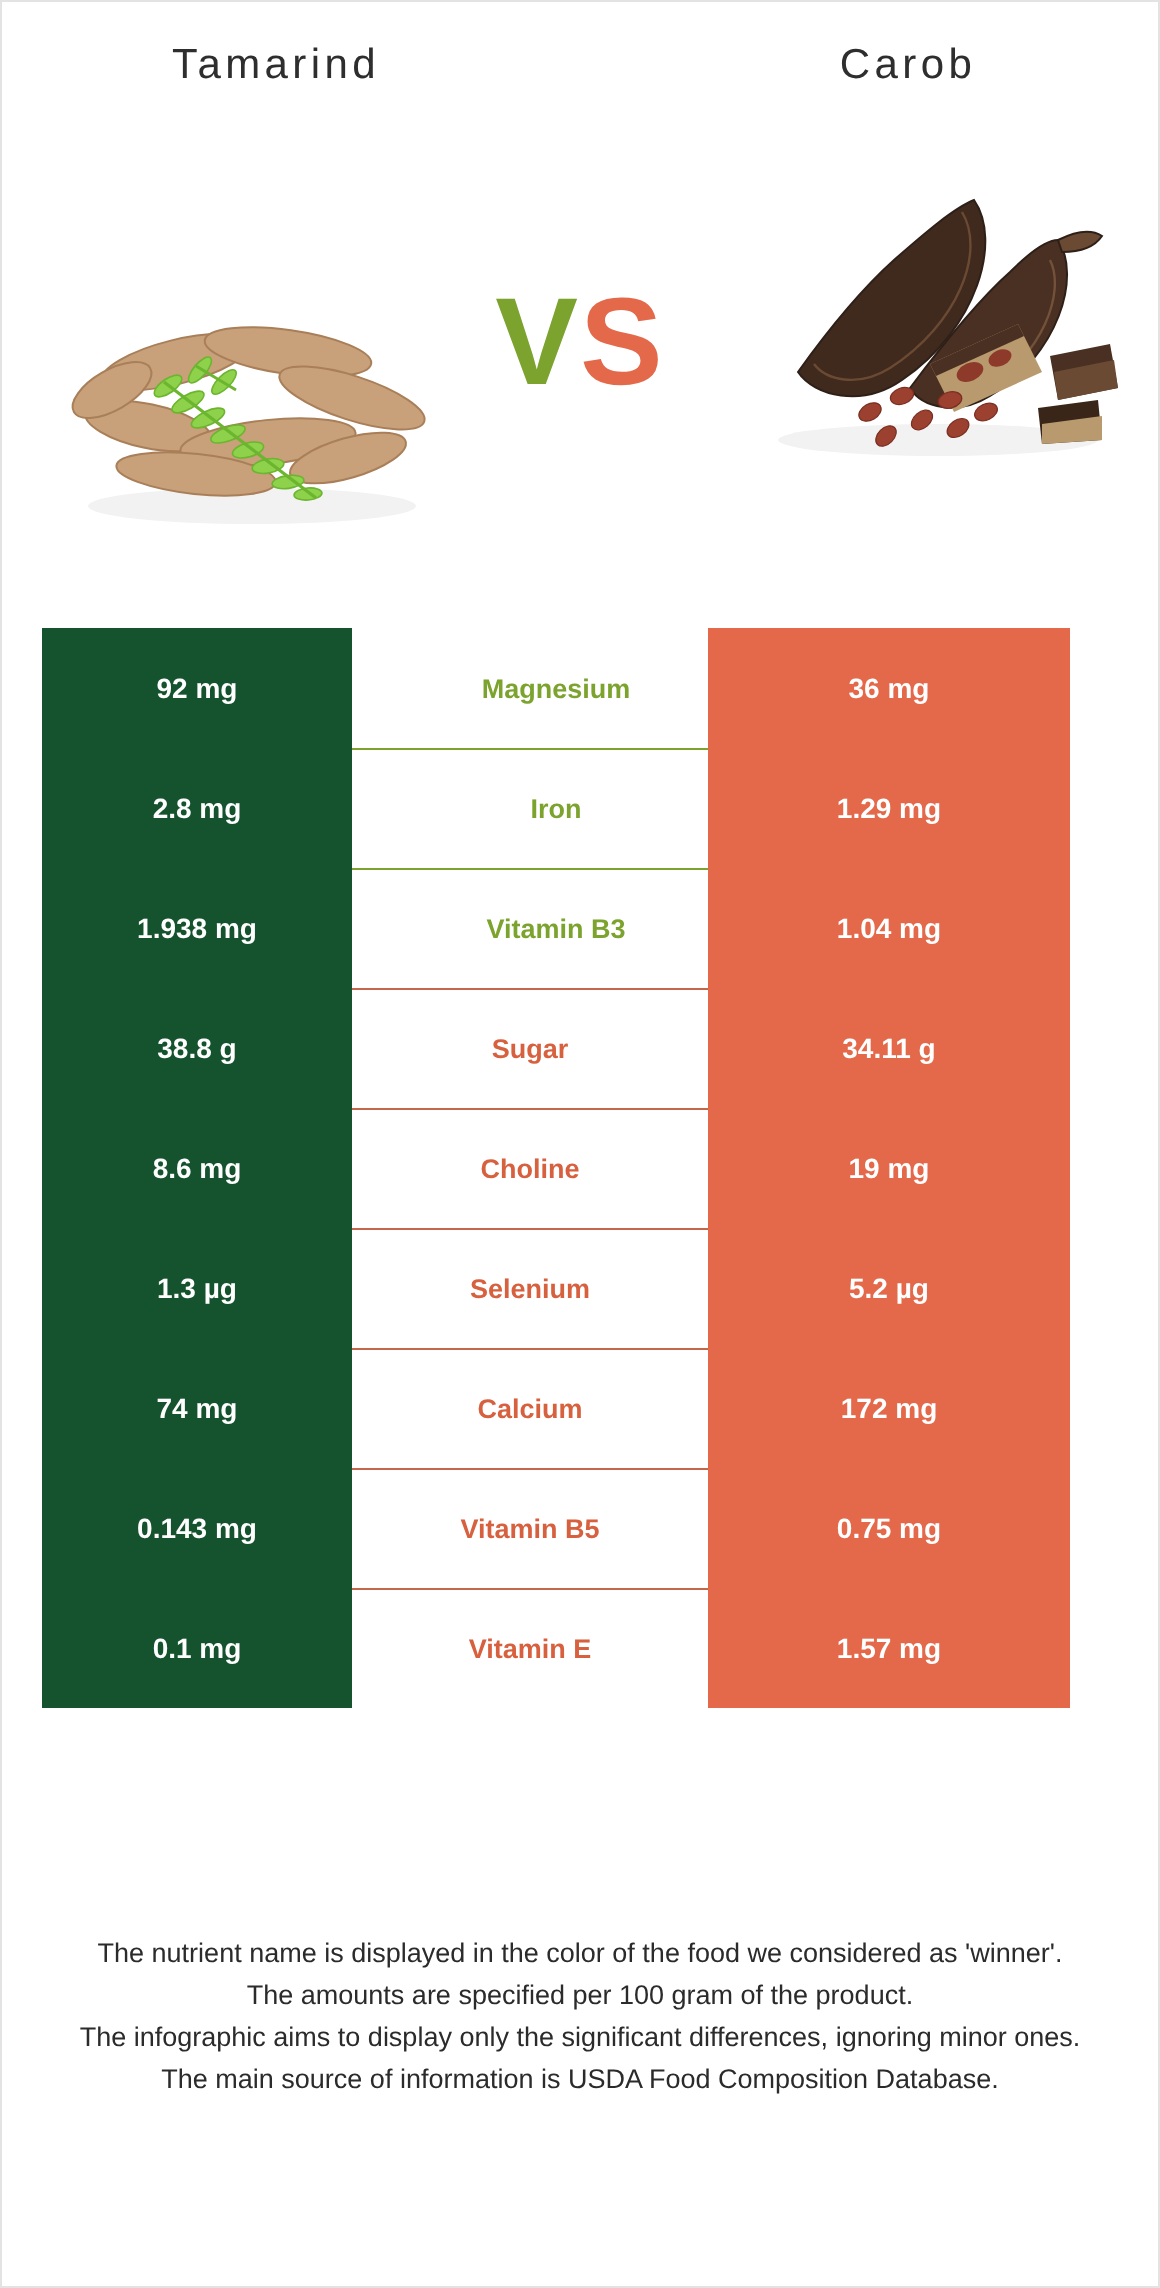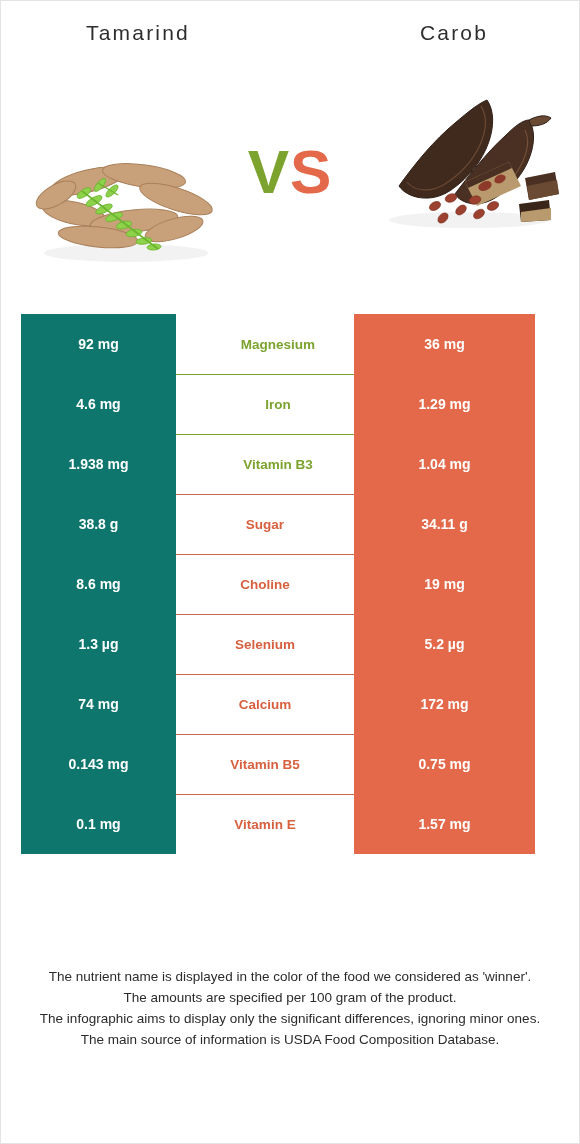--- a/index.html
+++ b/index.html
@@ -72,21 +72,21 @@
   .cell {
     display: flex;
     align-items: center;
     justify-content: center;
     font-size: 14px;
     font-weight: 600;
     box-sizing: border-box;
   }
   .cell.left {
     width: 155px;
-    background: #0f766e;
+    background: #14532d;
     color: #ffffff;
   }
   .cell.mid {
     width: 178px;
     background: #ffffff;
     font-size: 13.5px;
     font-weight: 700;
   }
   .cell.right {
     width: 181px;
@@ -187,21 +187,21 @@
 
   </div>
 
   <div class="table">
       <div class="row win-left">
         <div class="cell left">92 mg</div>
         <div class="cell mid">Magnesium</div>
         <div class="cell right">36 mg</div>
       </div>
       <div class="row win-left">
-        <div class="cell left">4.6 mg</div>
+        <div class="cell left">2.8 mg</div>
         <div class="cell mid">Iron</div>
         <div class="cell right">1.29 mg</div>
       </div>
       <div class="row win-left">
         <div class="cell left">1.938 mg</div>
         <div class="cell mid">Vitamin B3</div>
         <div class="cell right">1.04 mg</div>
       </div>
       <div class="row win-right">
         <div class="cell left">38.8 g</div>

